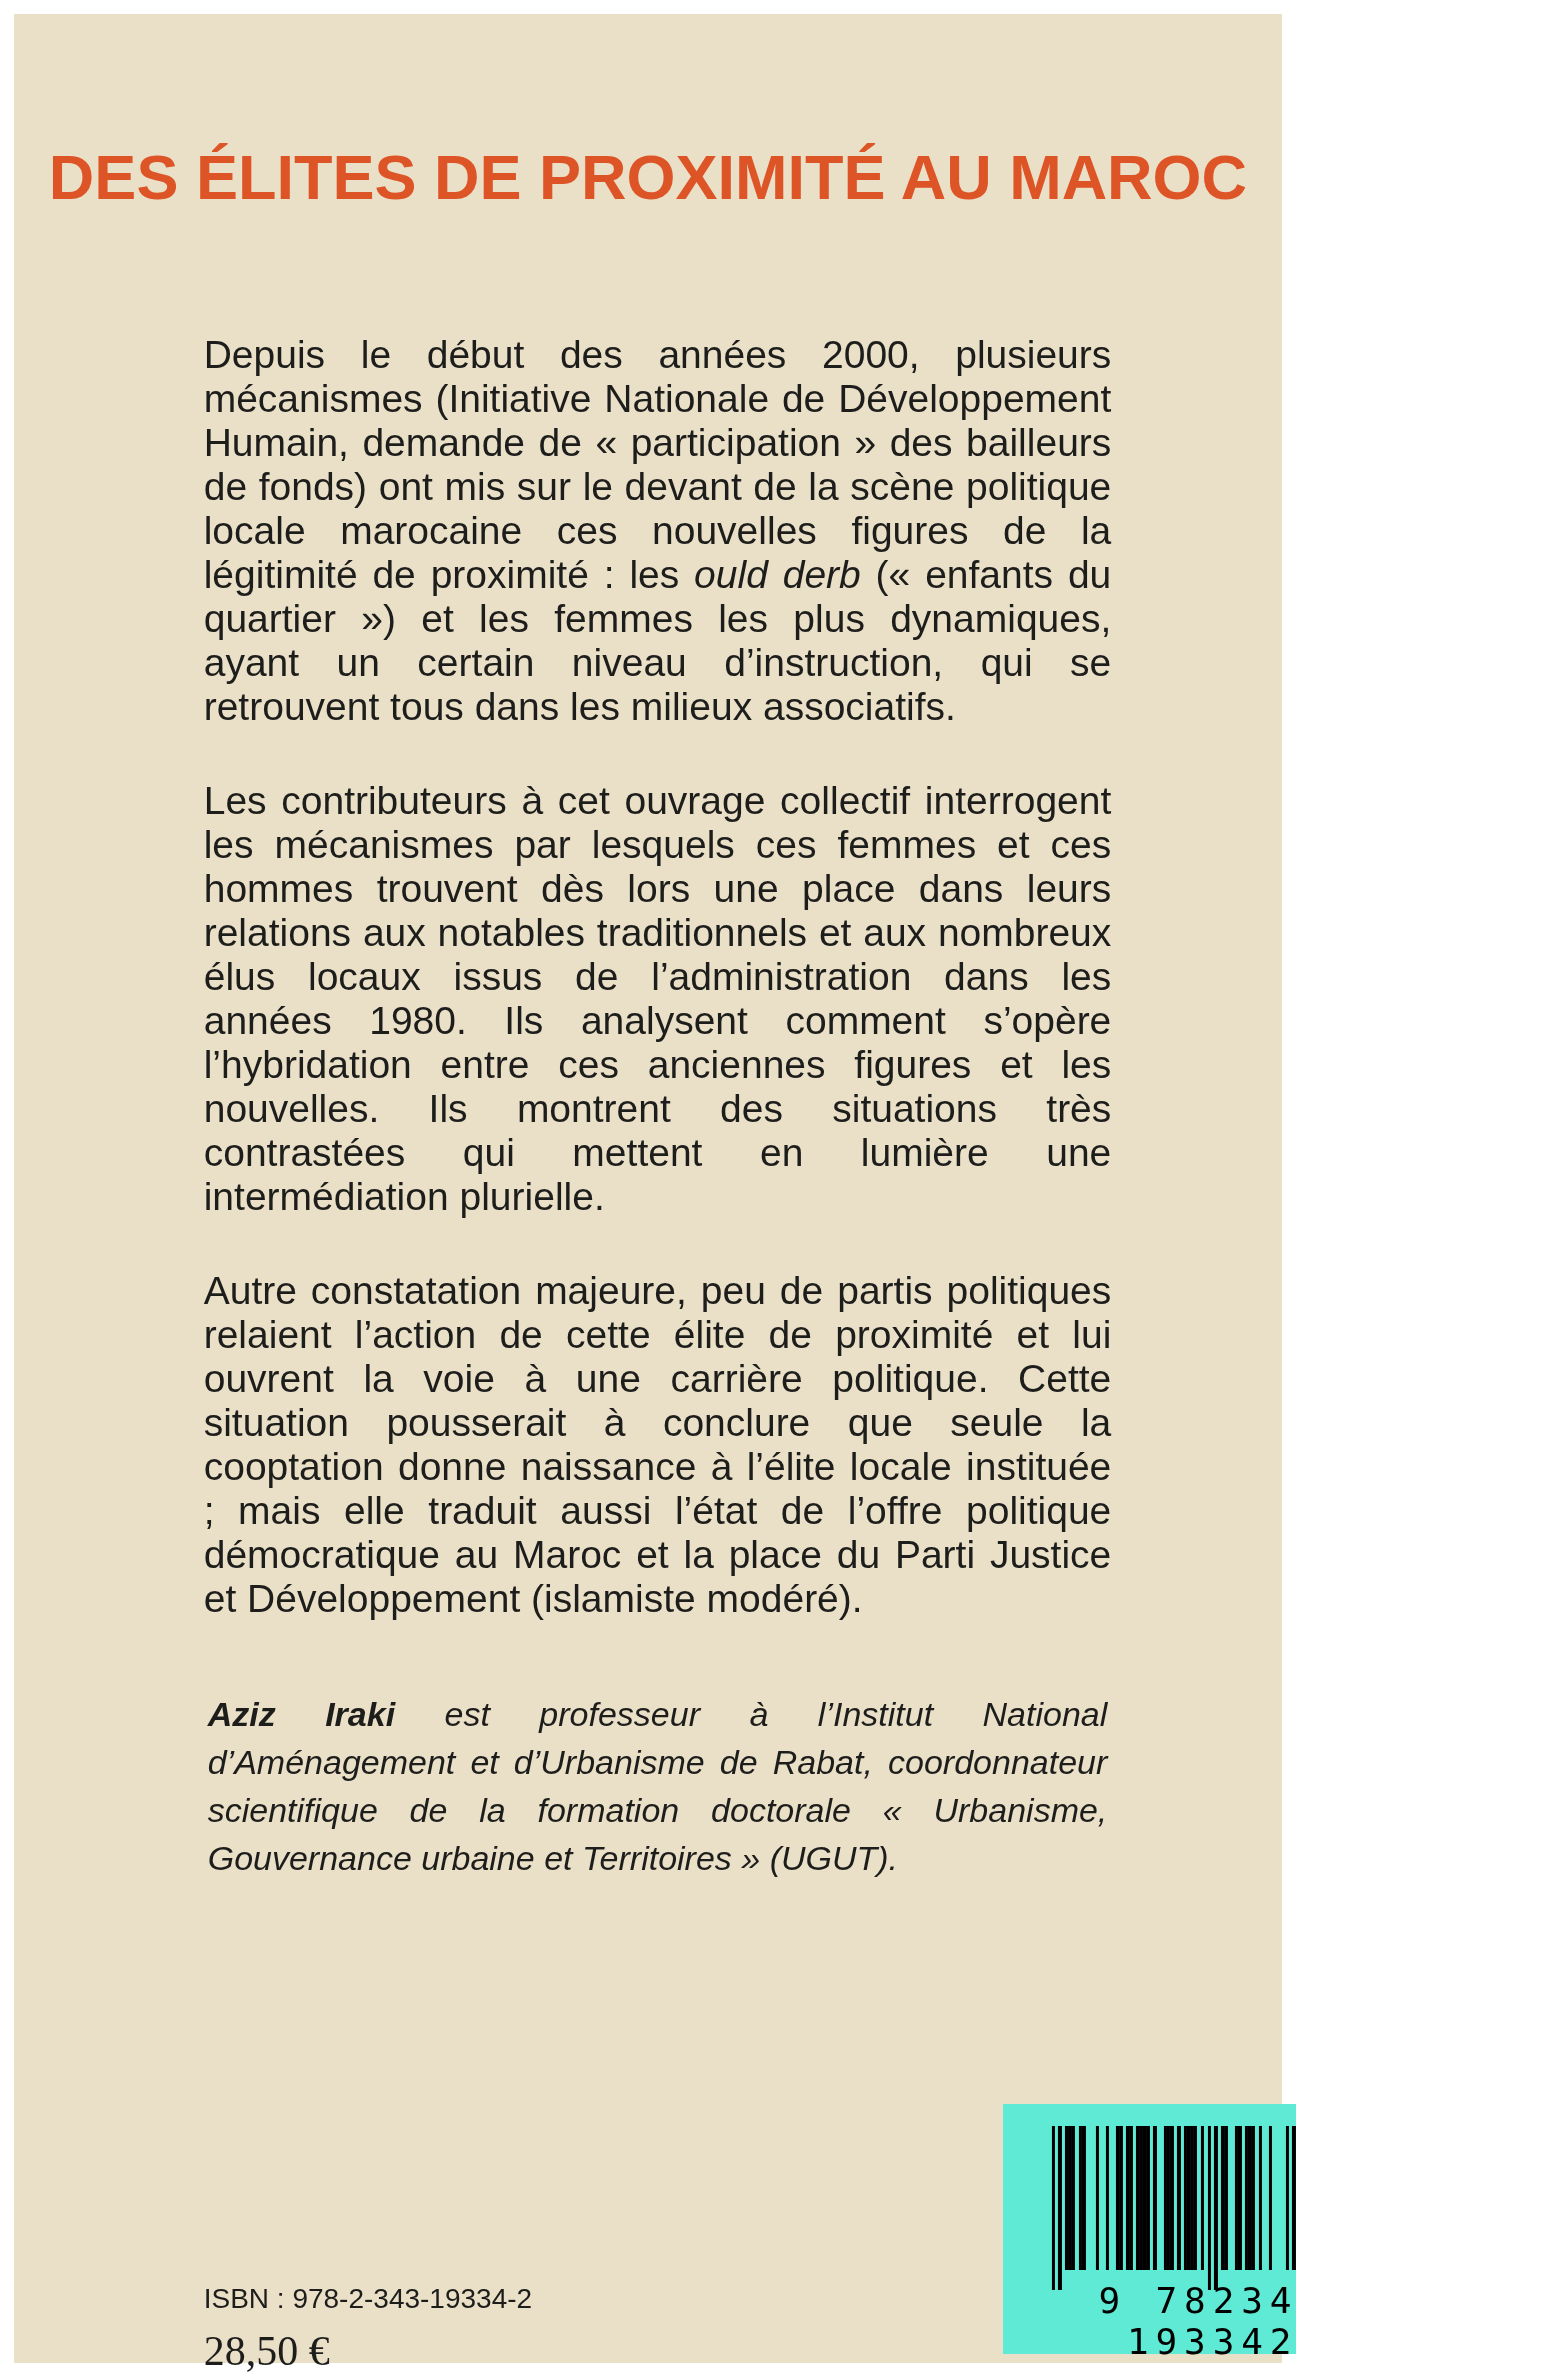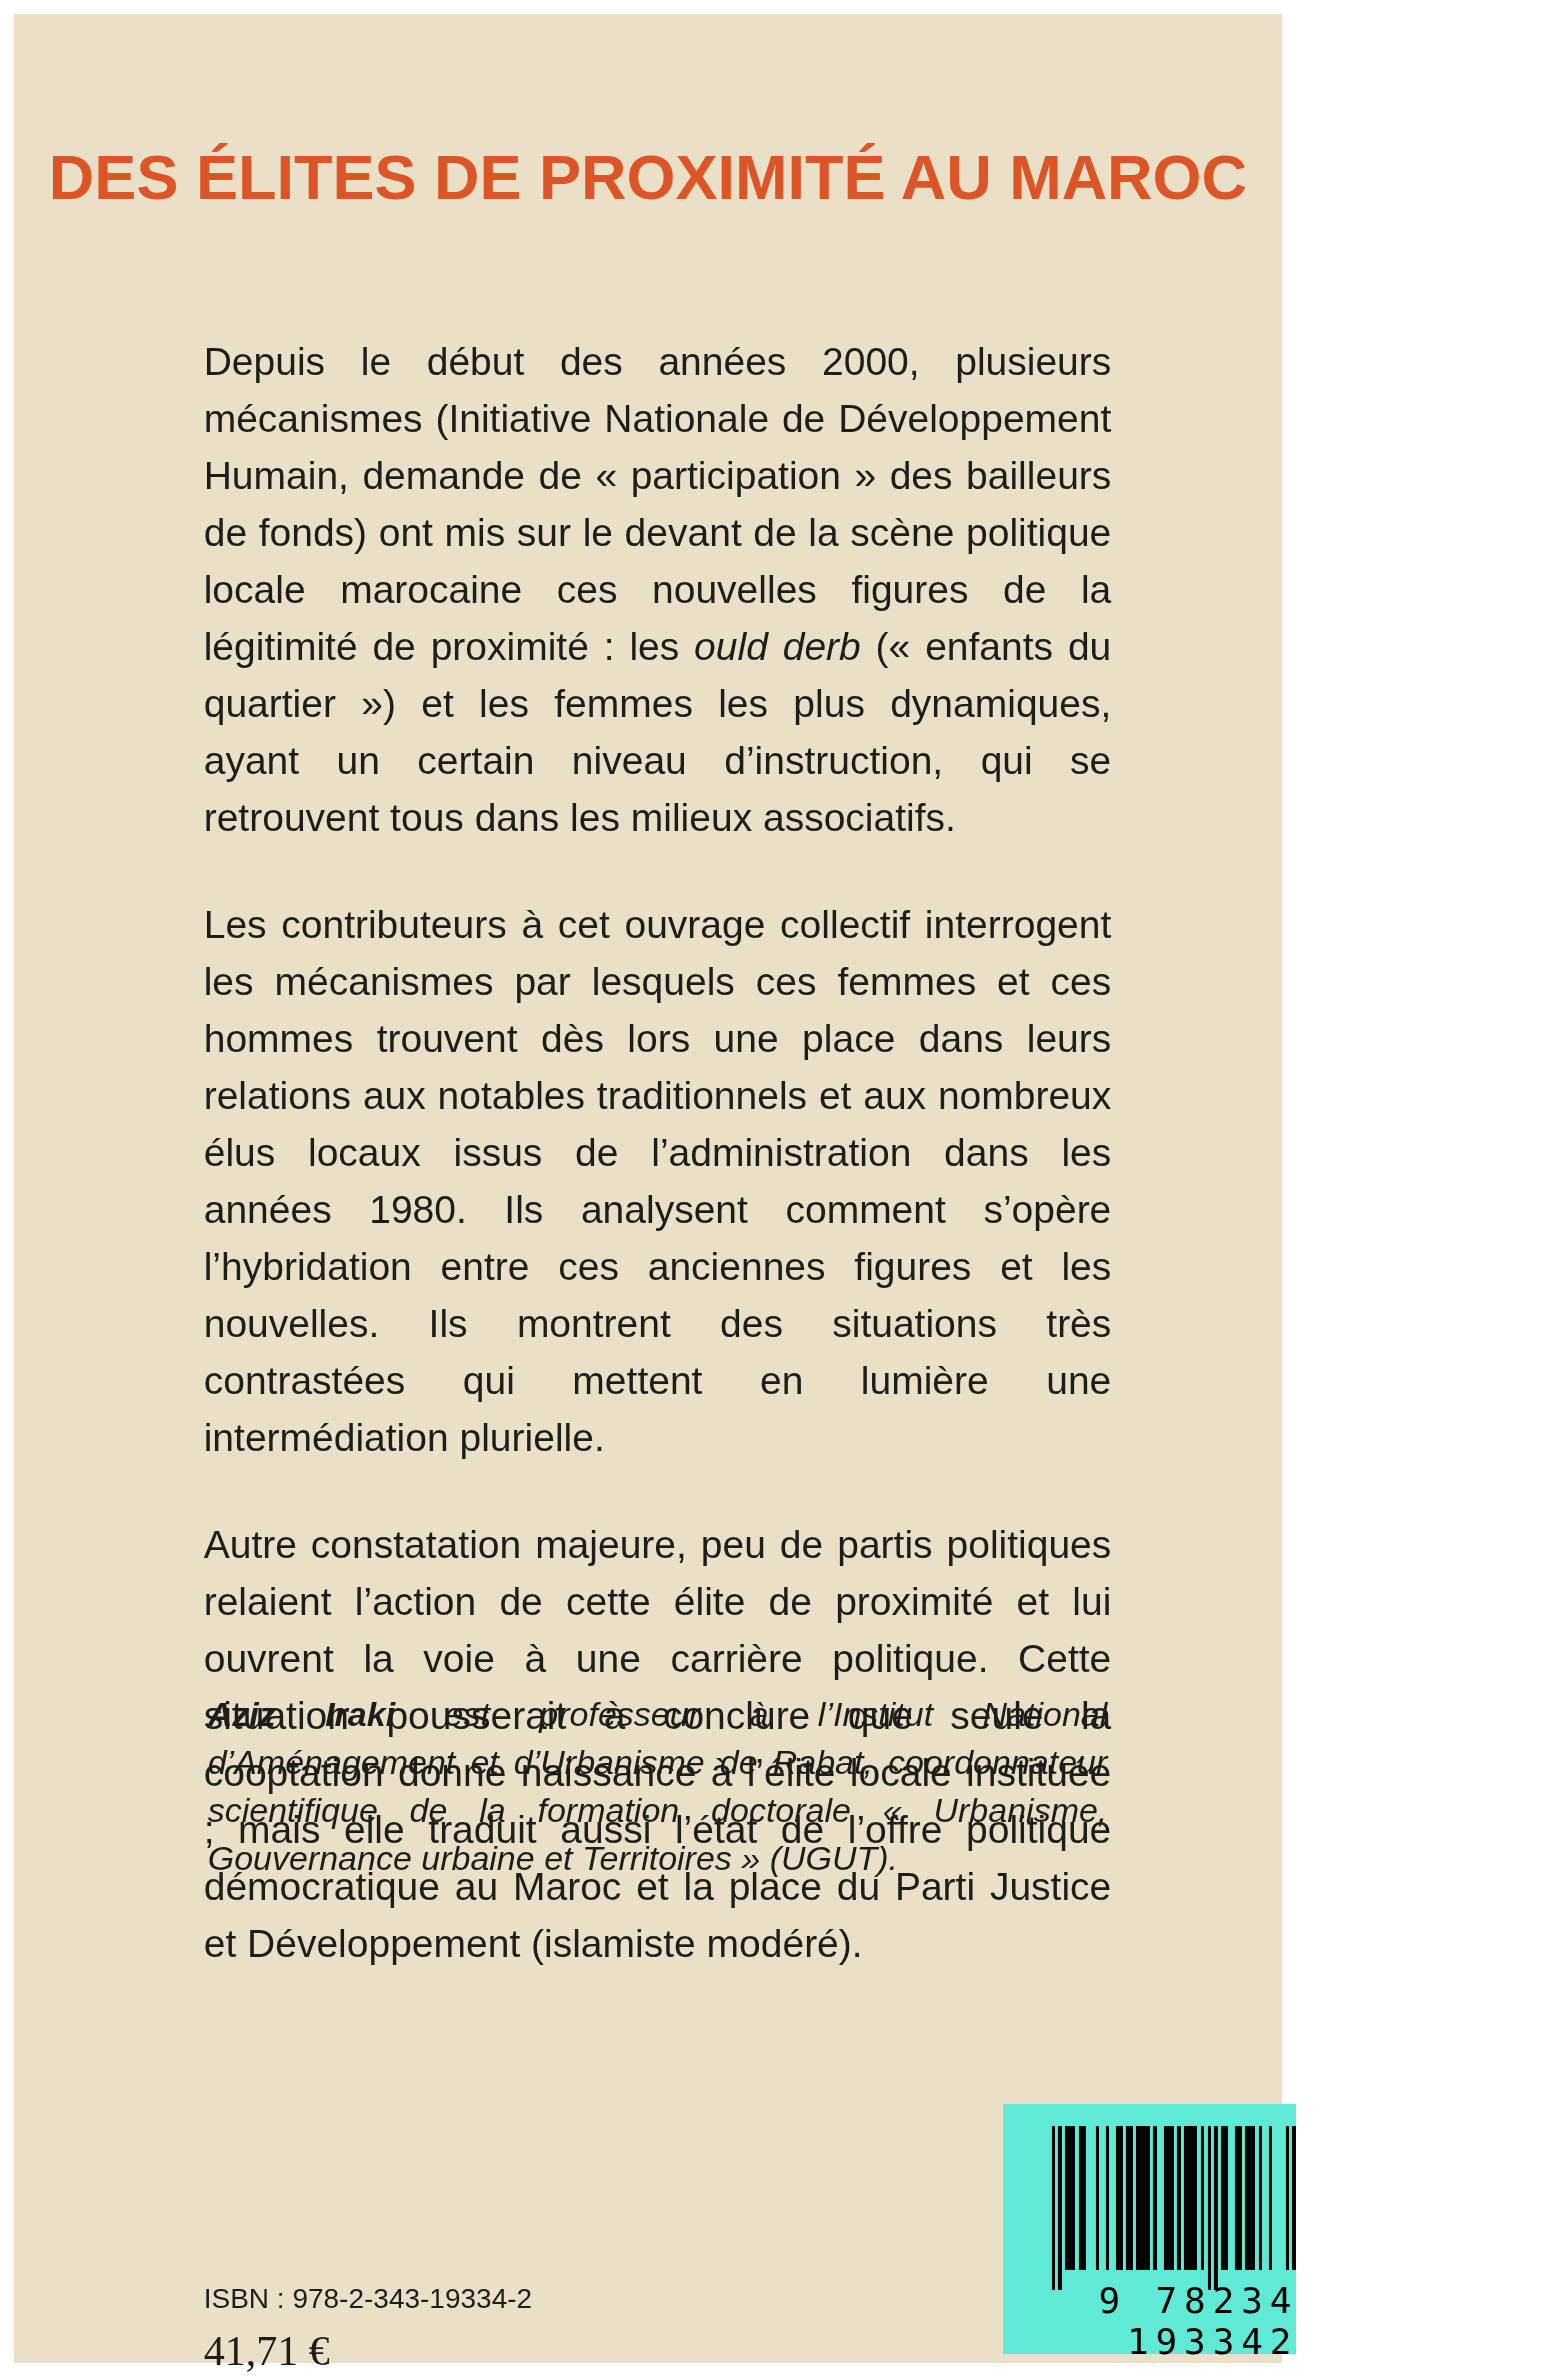--- a/index.html
+++ b/index.html
@@ -23,21 +23,21 @@
     font-size:63px;
     font-weight:700;
     letter-spacing:0px;
     color:#dd5426;
   }
   .body-text{
     position:absolute;
     left:190px;right:171px;top:319px;
     color:#1d1d1b;
     font-size:39px;
-    line-height:57px;
+    line-height:44px;
     text-align:justify;
   }
   .body-text p{margin:0 0 50px 0;}
   .body-text i{font-style:italic;}
   .bio{
     position:absolute;
     left:190px;right:171px;top:1672px;
     margin:4px;
     color:#1d1d1b;
     font-size:34px;
@@ -106,21 +106,21 @@
 
     <div class="body-text">
       <p><span>Depuis le début des années 2000, plusieurs mécanismes (Initiative Nationale de Développement Humain, demande de « participation » des bailleurs de fonds) ont mis sur le devant de la scène politique locale marocaine ces nouvelles figures de la légitimité de proximité : les </span><i>ould derb</i><span> (« enfants du quartier ») et les femmes les plus dynamiques, ayant un certain niveau d’instruction, qui se retrouvent tous dans les milieux associatifs.</span></p>
       <p>Les contributeurs à cet ouvrage collectif interrogent les mécanismes par lesquels ces femmes et ces hommes trouvent dès lors une place dans leurs relations aux notables traditionnels et aux nombreux élus locaux issus de l’administration dans les années 1980. Ils analysent comment s’opère l’hybridation entre ces anciennes figures et les nouvelles. Ils montrent des situations très contrastées qui mettent en lumière une intermédiation plurielle.</p>
       <p>Autre constatation majeure, peu de partis politiques relaient l’action de cette élite de proximité et lui ouvrent la voie à une carrière politique. Cette situation pousserait à conclure que seule la cooptation donne naissance à l’élite locale instituée ; mais elle traduit aussi l’état de l’offre politique démocratique au Maroc et la place du Parti Justice et Développement (islamiste modéré).</p>
     </div>
 
     <p class="bio"><b><i>Aziz Iraki</i></b><i> est professeur à l’Institut National d’Aménagement et d’Urbanisme de Rabat, coordonnateur scientifique de la formation doctorale « Urbanisme, Gouvernance urbaine et Territoires » (UGUT).</i></p>
 
     <p class="isbn">ISBN : 978-2-343-19334-2</p>
-    <p class="price">41,71 €</p>
+    <p class="price">28,50 €</p>
 
     <div class="barcode-box">
       <div class="bars">
           <div class="bar on guard"></div>
           <div class="bar guard"></div>
           <div class="bar on guard"></div>
           <div class="bar"></div>
           <div class="bar on"></div>
           <div class="bar on"></div>
           <div class="bar on"></div>

